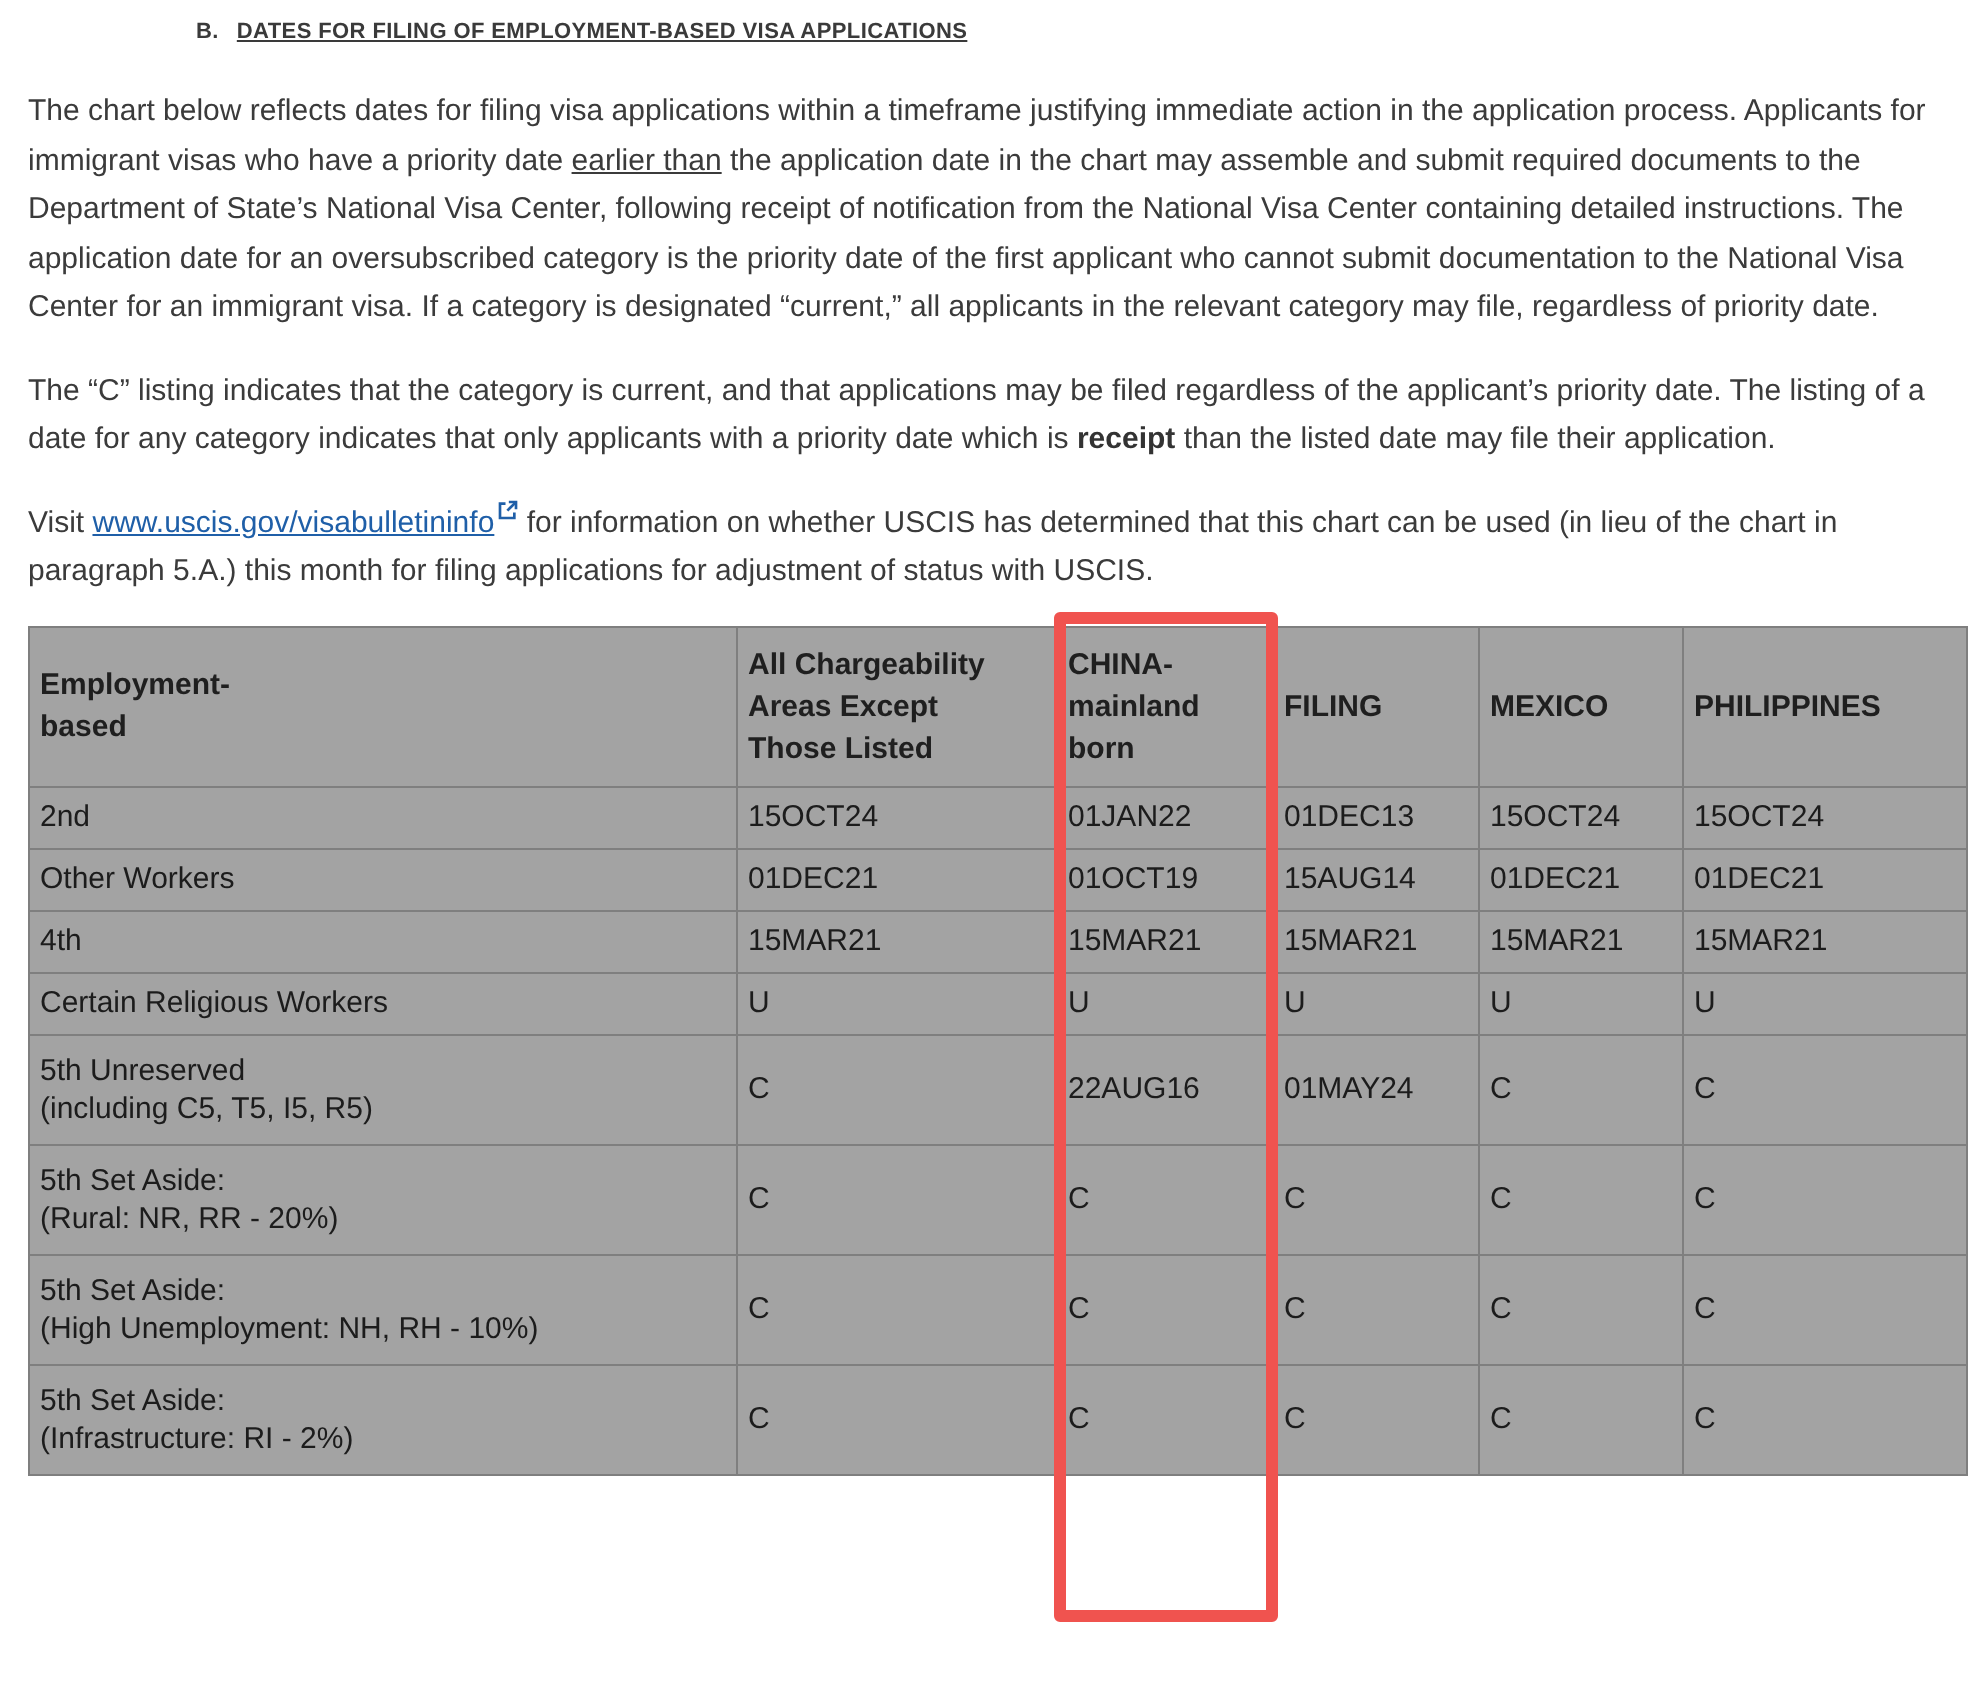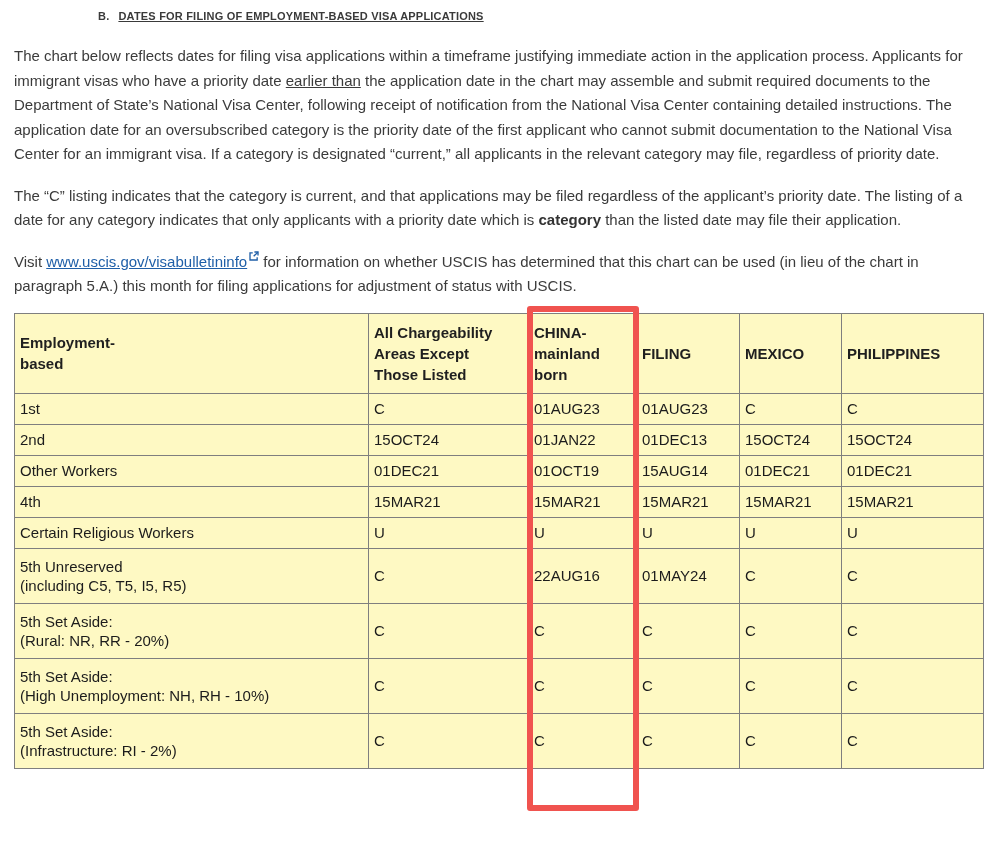--- a/index.html
+++ b/index.html
@@ -46,21 +46,21 @@
 
   .table-wrap {
     position: relative;
     margin-top: 14px;
     width: 969px;
   }
   table.visa {
     border-collapse: collapse;
     table-layout: fixed;
     width: 969px;
-    background: #fef9c3;
+    background: #a3a3a3;
     padding-left: 36px;
   }
   .visa th, .visa td {
     border: 1px solid #7f7f7f;
     padding: 1px 4px 1px 5px;
     font-size: 15px;
     vertical-align: middle;
     text-align: left;
     overflow: hidden;
   }
@@ -96,21 +96,21 @@
 <body>
 
 <div class="page">
 
   <div class="heading">
     <span class="h-prefix">B.</span><span class="h-title">DATES FOR FILING OF EMPLOYMENT-BASED VISA APPLICATIONS</span>
   </div>
 
   <p class="body-text"><span>The chart below reflects dates for filing visa applications within a timeframe justifying immediate action in the application process. Applicants for immigrant visas who have a priority date </span><u>earlier than</u><span> the application date in the chart may assemble and submit required documents to the Department of State’s National Visa Center, following receipt of notification from the National Visa Center containing detailed instructions. The application date for an oversubscribed category is the priority date of the first applicant who cannot submit documentation to the National Visa Center for an immigrant visa. If a category is designated “current,” all applicants in the relevant category may file, regardless of priority date.</span></p>
 
-  <p class="body-text"><span>The “C” listing indicates that the category is current, and that applications may be filed regardless of the applicant’s priority date. The listing of a date for any category indicates that only applicants with a priority date which is </span><b>category</b><span> than the listed date may file their application.</span></p>
+  <p class="body-text"><span>The “C” listing indicates that the category is current, and that applications may be filed regardless of the applicant’s priority date. The listing of a date for any category indicates that only applicants with a priority date which is </span><b>receipt</b><span> than the listed date may file their application.</span></p>
 
   <p class="body-text"><span>Visit </span><a class="doc-link">www.uscis.gov/visabulletininfo</a><span class="ext-icon"><svg width="10" height="10" viewBox="0 0 12 12" fill="none" stroke="#1f5fa8" stroke-width="1.6">
           <path d="M4.5 2.2 H1.2 V10.8 H9.8 V7.5"></path>
           <path d="M6.5 1.2 H10.8 V5.5"></path>
           <path d="M10.6 1.4 L5.6 6.4"></path>
         </svg></span><span> for information on whether USCIS has determined that this chart can be used (in lieu of the chart in paragraph 5.A.) this month for filing applications for adjustment of status with USCIS.</span></p>
 
   <div class="table-wrap">
     <table class="visa">
       <colgroup>
@@ -131,28 +131,20 @@
           <th>CHINA-
 mainland
 born</th>
           <th>FILING</th>
           <th>MEXICO</th>
           <th>PHILIPPINES</th>
         </tr>
       </thead>
       <tbody>
         <tr class="rs">
-          <td class="cat">1st</td>
-          <td>C</td>
-          <td>01AUG23</td>
-          <td>01AUG23</td>
-          <td>C</td>
-          <td>C</td>
-        </tr>
-        <tr class="rs">
           <td class="cat">2nd</td>
           <td>15OCT24</td>
           <td>01JAN22</td>
           <td>01DEC13</td>
           <td>15OCT24</td>
           <td>15OCT24</td>
         </tr>
         <tr class="rs">
           <td class="cat">Other Workers</td>
           <td>01DEC21</td>

